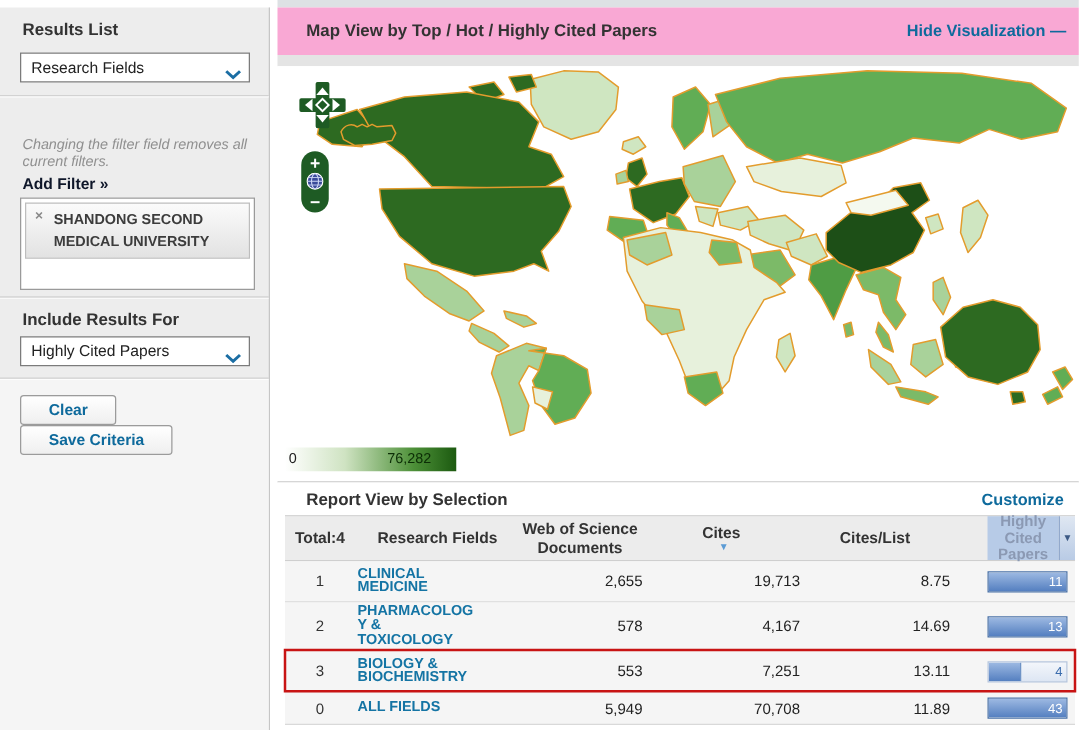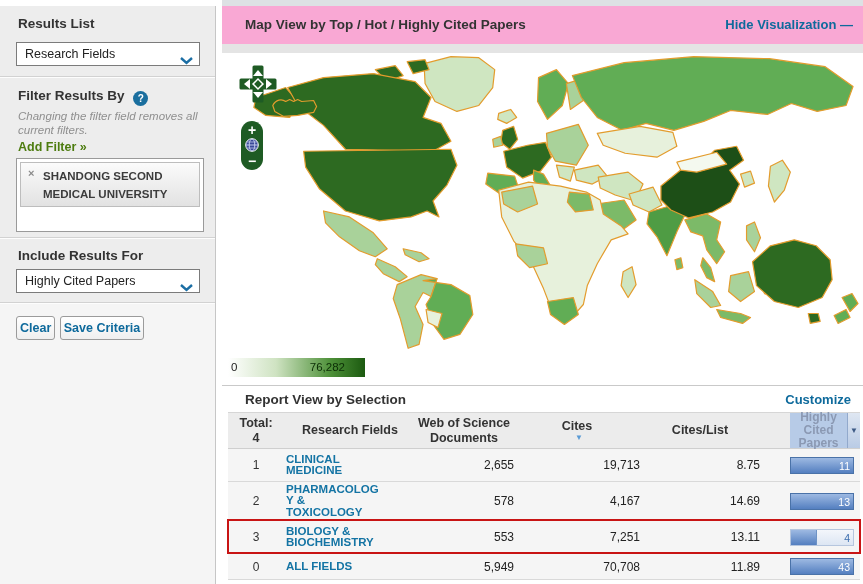--- a/index.html
+++ b/index.html
@@ -13,33 +13,33 @@
   .sb2{top:72px;height:160px;}
   .sb3{top:233px;height:64px;}
   .sb4{top:298px;bottom:0;background:#f5f5f5;border-bottom:none;box-shadow:none;}
   .sb h3{margin:0;position:absolute;left:18px;font-size:13.5px;font-weight:bold;color:#333;}
   .sb1 h3{top:10px;}
   .sb2 h3{top:10px;}
   .sb3 h3{top:9px;}
   .qbadge{display:inline-block;width:15px;height:15px;margin-left:5px;border-radius:50%;background:#1a6e9e;
     color:#fff;font-size:10px;font-weight:bold;text-align:center;line-height:15px;vertical-align:-2px;}
   .note{position:absolute;left:18px;top:31px;width:186px;margin:0;font-style:italic;font-size:11.5px;line-height:1.25;color:#8f8f8f;}
-  .addfilter{position:absolute;left:18px;top:62px;font-size:12.5px;font-weight:bold;color:#4d7c0f;text-decoration:none;cursor:pointer;}
+  .addfilter{position:absolute;left:18px;top:62px;font-size:12.5px;font-weight:bold;color:#0f172a;text-decoration:none;cursor:pointer;}
   .filterbox{position:absolute;left:16px;top:80px;width:188px;height:74px;background:#fff;border:1px solid #9a9a9a;}
   .chip{position:absolute;left:3px;top:3px;right:3px;background:linear-gradient(#fbfbfb,#e2e2e2);
     border:1px solid #bdbdbd;padding:3px 4px 4px 22px;}
   .chip-x{position:absolute;left:7px;top:4px;color:#8a8a8a;font-weight:bold;font-size:11px;cursor:pointer;}
   .chip-label{font-size:11.5px;font-weight:bold;color:#3c3c3c;line-height:1.25;}
   .select{position:absolute;left:16px;width:184px;height:24px;background:#fff;border:1px solid #7b7b7b;cursor:pointer;}
   .sb1 .select{top:36px;}
   .sb3 .select{top:30px;}
   .sel-text{position:absolute;left:8px;top:4px;font-size:12.5px;color:#222;}
   .sel-arrow{position:absolute;right:6px;top:8px;}
   .btnrow{position:absolute;left:16px;top:12px;}
-  .btn{display:inline-block;margin-right:0;padding:4px 3px;background:linear-gradient(#ffffff,#efefef);
+  .btn{display:inline-block;margin-right:0;padding:4px 22px;background:linear-gradient(#ffffff,#efefef);
     border:1px solid #9b9b9b;border-radius:3px;font-size:12.5px;font-weight:bold;color:#0e6a9c;cursor:pointer;}
 
   
   .main{position:absolute;left:222px;top:0;width:641px;height:584px;background:#fff;}
   .topband{position:absolute;left:0;top:0;right:0;height:6px;background:#dde1e4;}
   .mapbar{position:absolute;left:0;top:6px;right:0;height:38px;background:#f9a8d4;}
   .mapbar h2{margin:0;position:absolute;left:23px;top:11px;font-size:13.5px;font-weight:bold;color:#333;}
   .hidelink{position:absolute;right:10px;top:11px;font-size:13px;font-weight:bold;color:#0e6a9c;text-decoration:none;cursor:pointer;}
   .graystrip{position:absolute;left:0;top:44px;right:0;height:9px;background:#e4e4e4;}
 
@@ -69,21 +69,21 @@
   .thead{background:#ececec;border-top:1px solid #d6d6d6;border-bottom:1px solid #cfcfcf;height:37px;align-items:stretch;}
   .c-rank{width:56px;text-align:center;font-size:12px;color:#333;}
   .c-field{width:130px;padding-left:2px;}
   .c-wos{width:100px;text-align:right;font-size:12px;color:#222;}
   .c-cites{width:126px;text-align:right;font-size:12px;color:#222;}
   .c-cpp{width:120px;text-align:right;font-size:12px;color:#222;}
   .c-gap{width:30px;}
   .c-hcp{width:70px;display:flex;align-items:center;}
   .thead>div{display:flex;align-items:center;justify-content:center;font-size:12.5px;font-weight:bold;color:#333;line-height:1.15;}
   .thead .c-wos,.thead .c-cites,.thead .c-cpp{justify-content:center;text-align:center;}
-  .h-total{flex-direction:column;text-align:center;}
+  .h-total{flex-direction:row;text-align:center;}
   .h-cites{color:#5b9bd5;cursor:pointer;flex-direction:column;}
   .h-cites .sorticon{font-size:8px;margin-left:4px;color:#5b9bd5;}
   .c-hcp.hhead{padding:0;}
   .hcp-cell{width:57px;height:100%;background:var(--hcp_header_bg);color:#8b99b3;font-size:12px;font-weight:bold;
     display:flex;align-items:center;justify-content:center;text-align:center;line-height:1.1;cursor:pointer;}
   .hcp-menu{width:13px;height:100%;background:linear-gradient(#dfe7f2,#b9cbe5);border-left:1px solid #92a9cc;
     color:#3d5a85;font-size:8px;display:flex;align-items:center;justify-content:center;cursor:pointer;}
   .fieldlink{display:block;width:98px;font-size:11.5px;font-weight:bold;line-height:11.5px;color:#1474a4;
     text-decoration:none;overflow-wrap:break-word;cursor:pointer;}
   .r1{min-height:33px;} .r2{min-height:39px;} .r3{min-height:33px;} .r4{min-height:26px;}
@@ -107,24 +107,20 @@
       <span class="sel-text">Research Fields</span>
       <span class="sel-arrow">
         <svg width="13" height="8">
             <path d="M1,1 L6.5,6 L12,1" fill="none" stroke="#1b6ea4" stroke-width="2.4"></path>
           </svg>
       </span>
     </div>
   </section>
 
   <section class="sb sb2">
-    <h3>
-      <span>Filter Results By</span>
-      <span class="qbadge">?</span>
-    </h3>
     <p class="note">Changing the filter field removes all current filters.</p>
     <a class="addfilter">Add Filter »</a>
     <div class="filterbox">
       <div class="chip">
         <span class="chip-x">×</span>
         <span class="chip-label">SHANDONG SECOND MEDICAL UNIVERSITY</span>
       </div>
     </div>
   </section>
 

